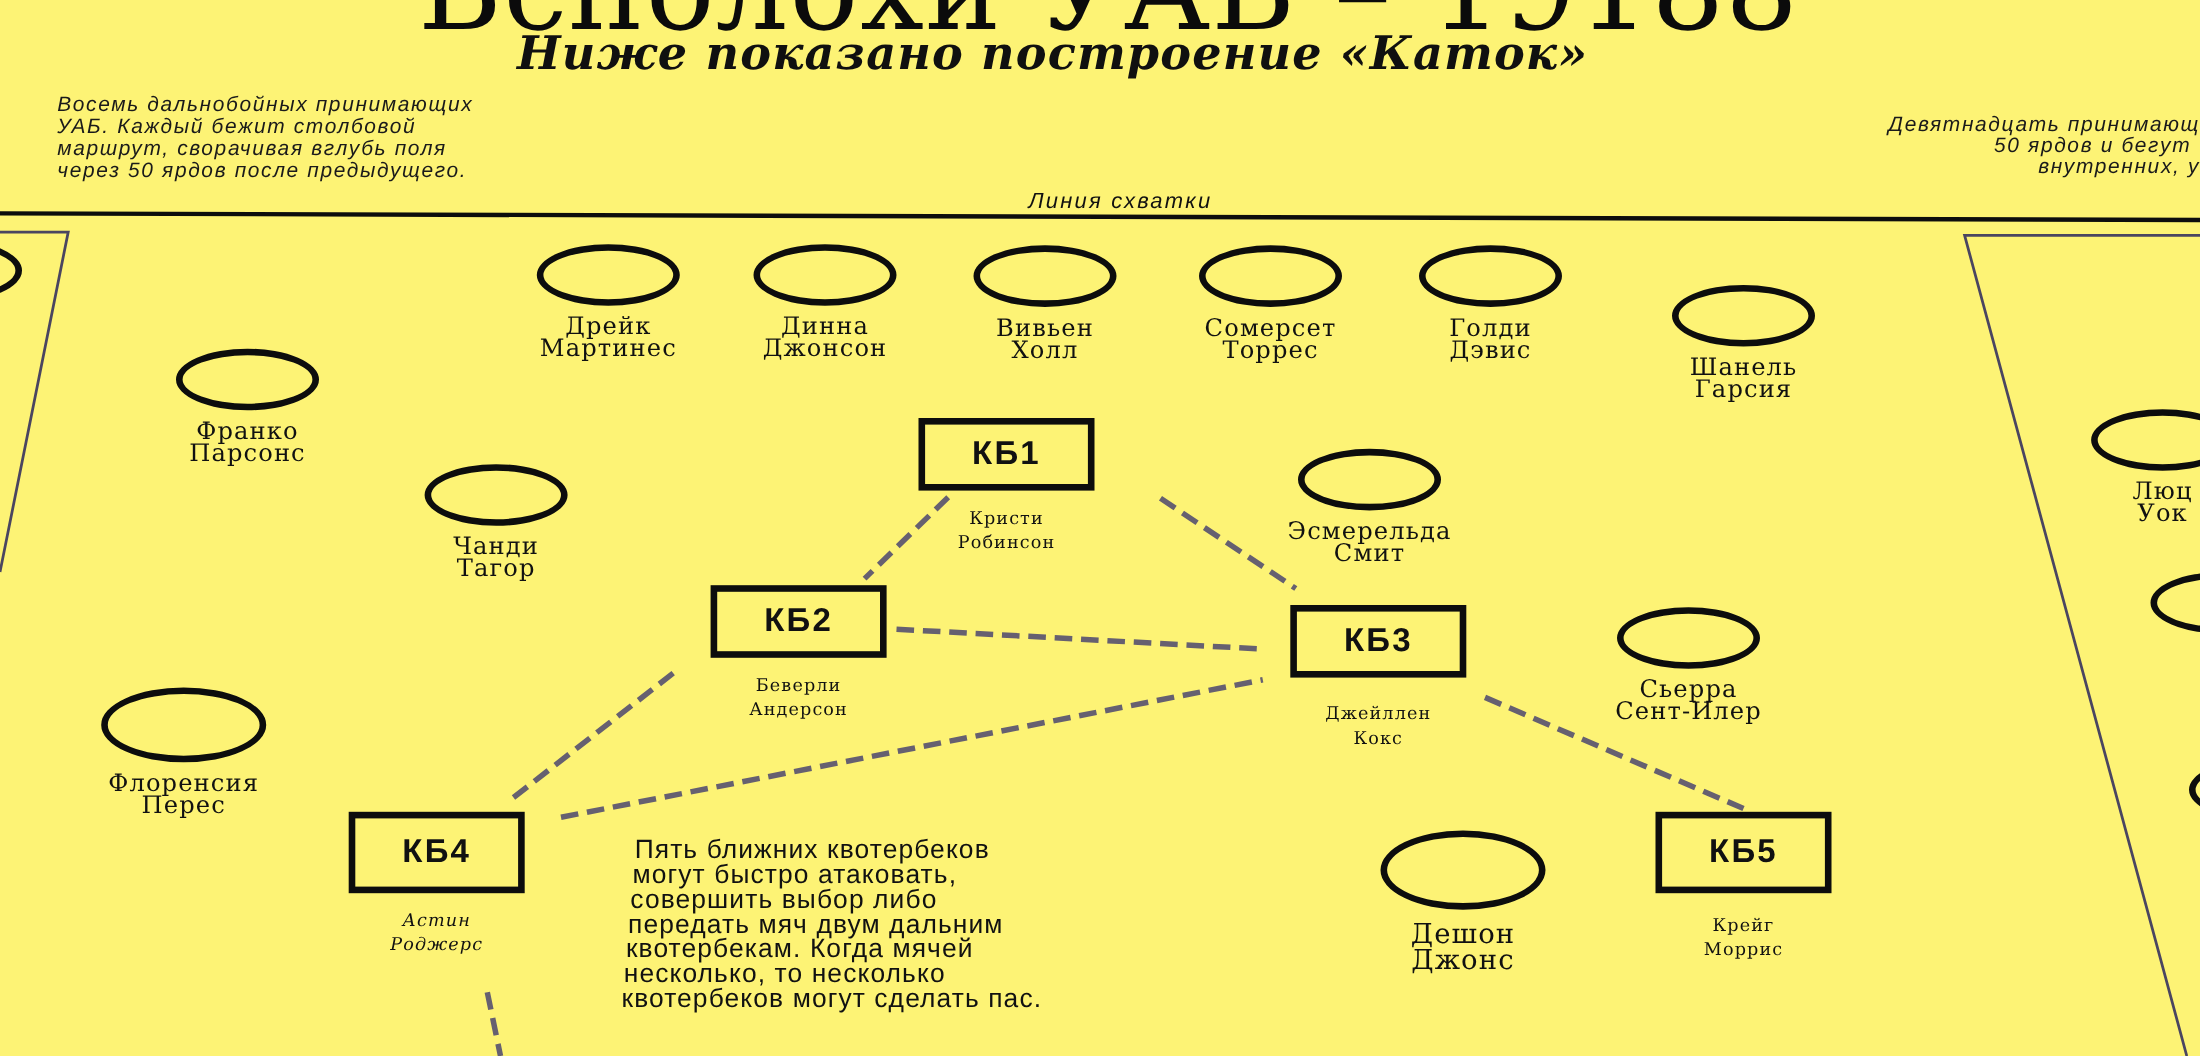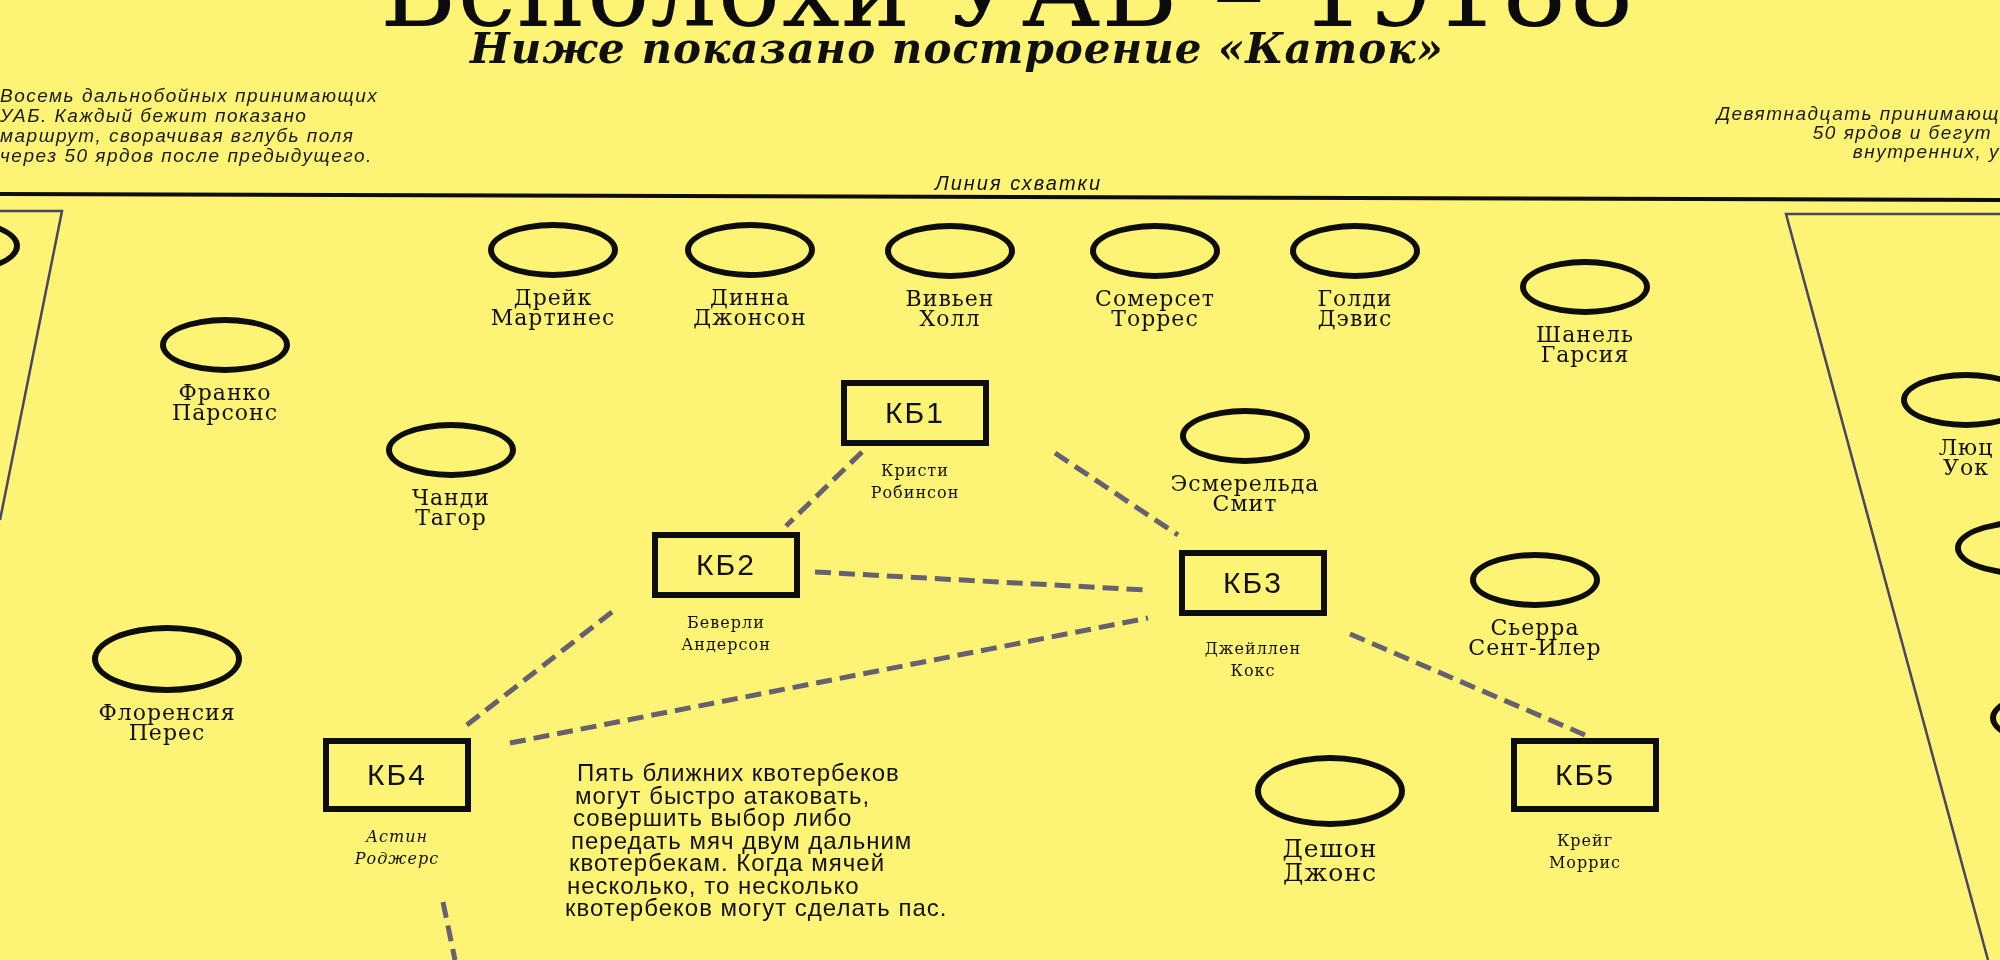--- a/index.html
+++ b/index.html
@@ -14,23 +14,23 @@
     left:380px; top:-62px; width:1700px;
     font-family:"DejaVu Serif", serif; font-size:104px; line-height:104px;
     letter-spacing:1px; white-space:nowrap; color:#0b0b0b;
   }
   .subtitle {
     left:470px; top:26px; width:1480px; white-space:nowrap;
     font-family:"DejaVu Serif", serif; font-style:italic; font-weight:bold;
     font-size:42px; line-height:46px; letter-spacing:1px; color:#101010;
   }
   .note-left {
-    left:0px; top:86px; width:640px;
+    left:12px; top:86px; width:640px;
     font-family:"Liberation Sans", sans-serif; font-style:italic;
-    font-size:19px; line-height:20px; letter-spacing:1.5px; color:#1a1a1a;
+    font-size:19px; line-height:20px; letter-spacing:1.5px; color:#1a1a1a;padding-left:40px;
   }
   .note-left div { white-space:nowrap; }
   .note-right {
     left:1520px; top:104px; width:480px;
     font-family:"Liberation Sans", sans-serif; font-style:italic;
     font-size:19px; line-height:19px; letter-spacing:1.5px; color:#1a1a1a;
     text-align:right; white-space:nowrap;
   }
   .note-right div { white-space:nowrap; }
   .scrimmage-label {
@@ -46,44 +46,44 @@
     margin:0 auto; box-sizing:border-box;
   }
   .player .name {
     margin-top:10px; font-family:"DejaVu Serif", serif; font-size:22px; line-height:20px;
     letter-spacing:1px; color:#111; white-space:nowrap;
   }
   .qb {
     position:absolute; text-align:center; width:200px;
   }
   .qb .box {
-    width:148px; height:66px; border:6px solid #0d0d0d; box-sizing:border-box;
+    width:160px; height:66px; border:6px solid #0d0d0d; box-sizing:border-box;
     margin:0 auto; display:flex; align-items:center; justify-content:center;
-    font-family:"Liberation Sans", sans-serif; font-weight:normal; font-size:30px; letter-spacing:2px;
+    font-family:"Liberation Sans", sans-serif; font-weight:bold; font-size:30px; letter-spacing:2px;
   }
   .qb .name {
     margin-top:14px; font-family:"DejaVu Serif", serif; font-size:16px; line-height:22px;
     letter-spacing:1px; white-space:nowrap;
   }
   .explain {
     left:565px; top:762px; width:560px;
     font-family:"Liberation Sans", sans-serif; font-size:24px; line-height:22.5px;
     letter-spacing:1px; color:#111;
   }
   .explain div { white-space:nowrap; }
 </style>
 </head>
 <body>
 
 <div class="abs title">Всполохи УАБ – 19188</div>
 <div class="abs subtitle">Ниже показано построение «Каток»</div>
 
 <div class="abs note-left">
   <div>Восемь дальнобойных принимающих</div>
-  <div>УАБ. Каждый бежит показано</div>
+  <div>УАБ. Каждый бежит столбовой</div>
   <div>маршрут, сворачивая вглубь поля</div>
   <div>через 50 ярдов после предыдущего.</div>
 </div>
 
 <div class="abs note-right">
   <div>Девятнадцать принимающ</div>
   <div style="padding-right:8px">50 ярдов и бегут</div>
   <div style="padding-right:0px">внутренних, у</div>
 </div>
 

